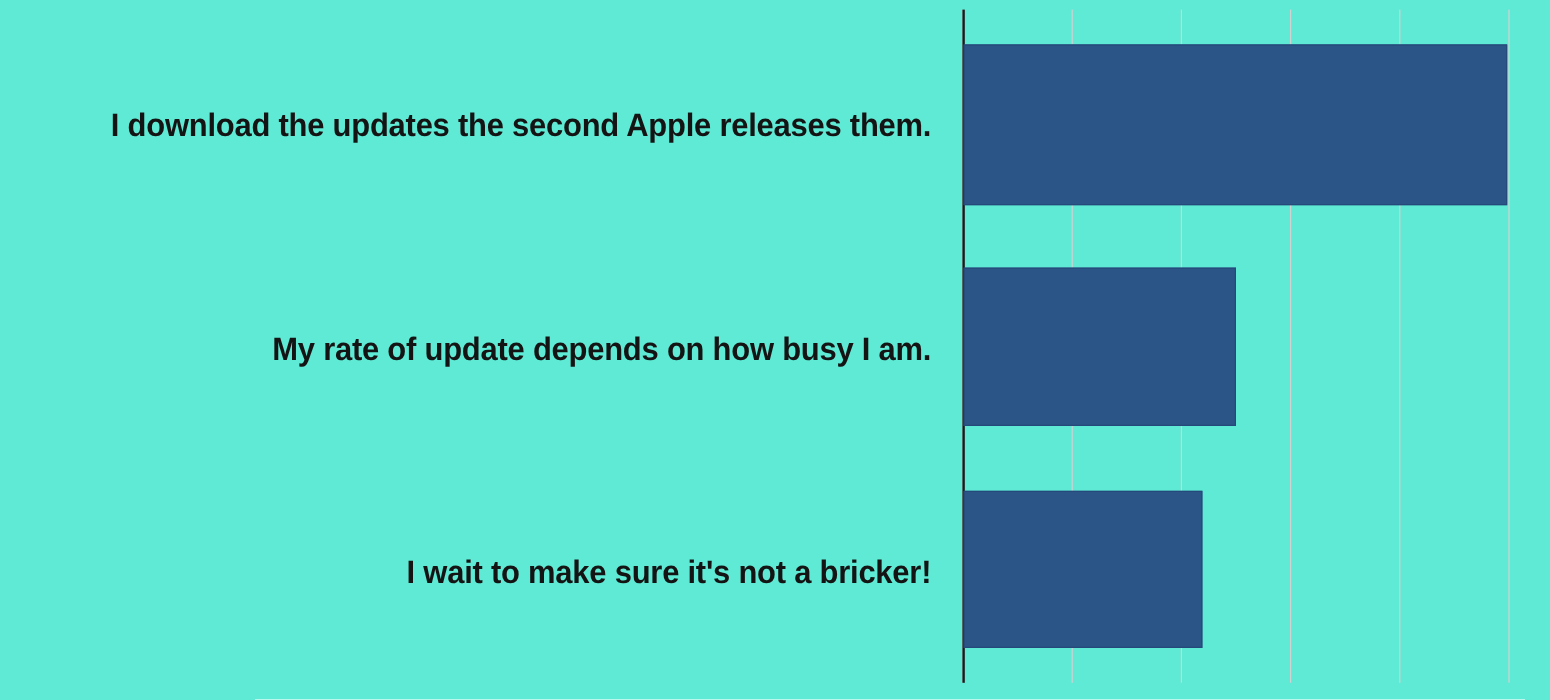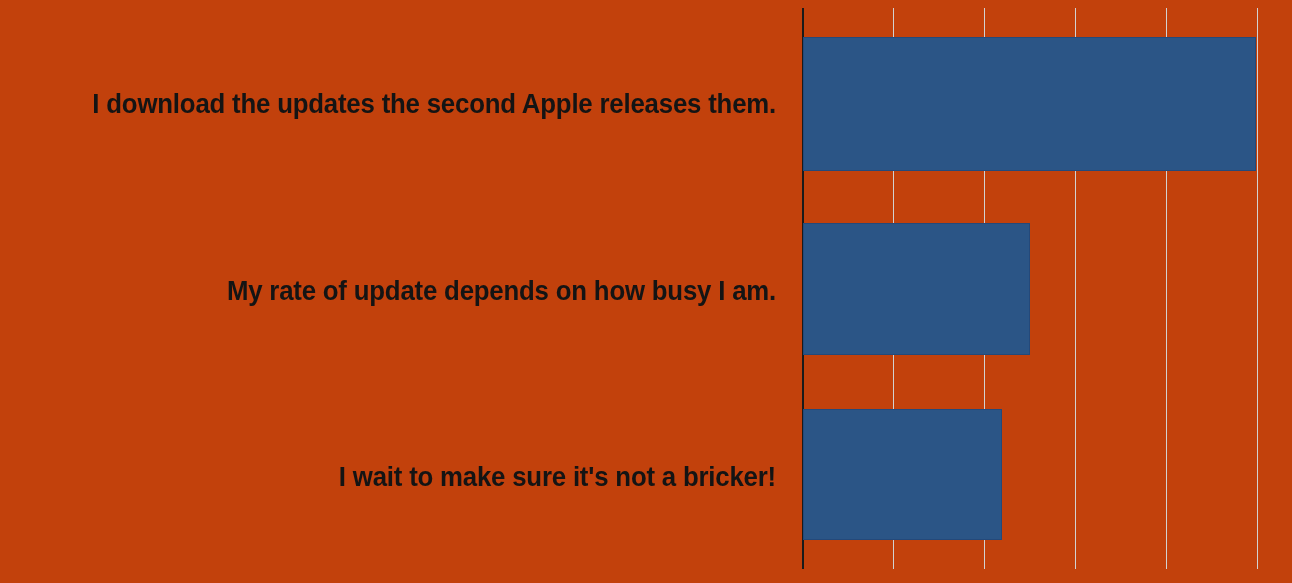--- a/index.html
+++ b/index.html
@@ -82,21 +82,21 @@
     border: 1px solid #24497a;
     box-sizing: border-box;
   }
   .bar.b0 { top: 29px;  height: 134px; }
   .bar.b1 { top: 215px; height: 132px; }
   .bar.b2 { top: 401px; height: 131px; }
 </style>
 </head>
 <body>
 
-<div id="chart-root" style="background: #c2410c;">
+<div id="chart-root" style="background: #5eead4;">
 
   <div id="label-column">
     <div class="cat-label row0" style="color: rgb(20, 20, 20);">I download the updates the second Apple releases them.</div>
     <div class="cat-label row1" style="color: rgb(20, 20, 20);">My rate of update depends on how busy I am.</div>
     <div class="cat-label row2" style="color: rgb(20, 20, 20);">I wait to make sure it's not a bricker!</div>
   </div>
 
   <div id="plot-area">
     <div id="gridlines">
         <div class="gridline" style="left: 0px; background: rgb(210, 210, 210);"></div>

